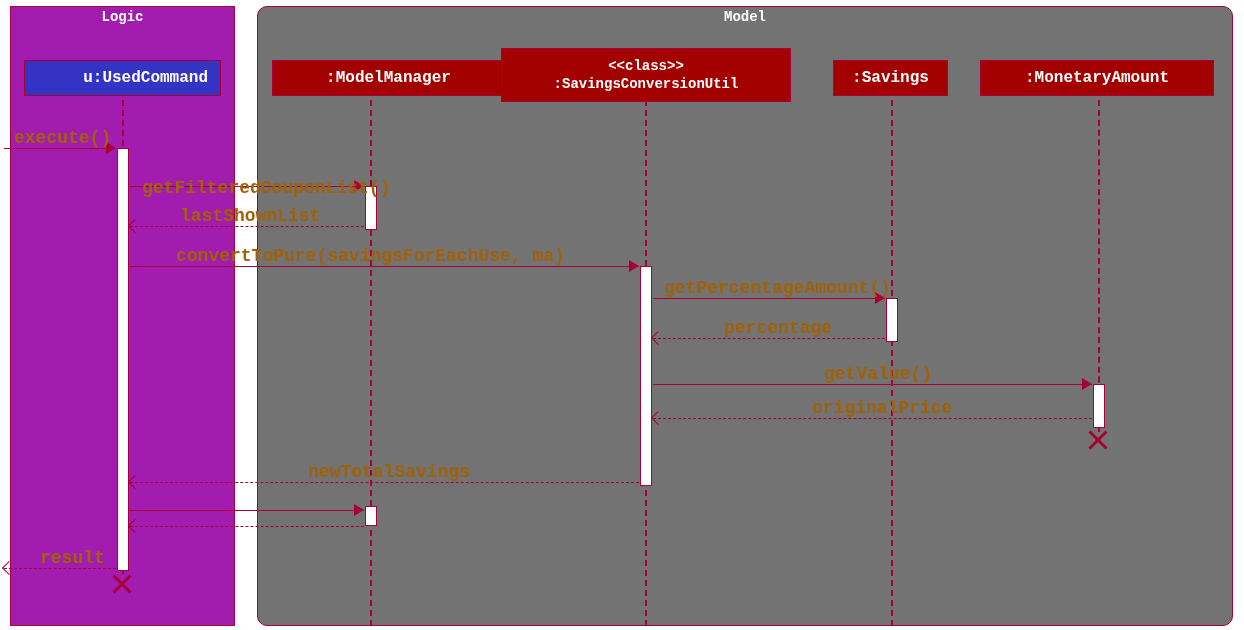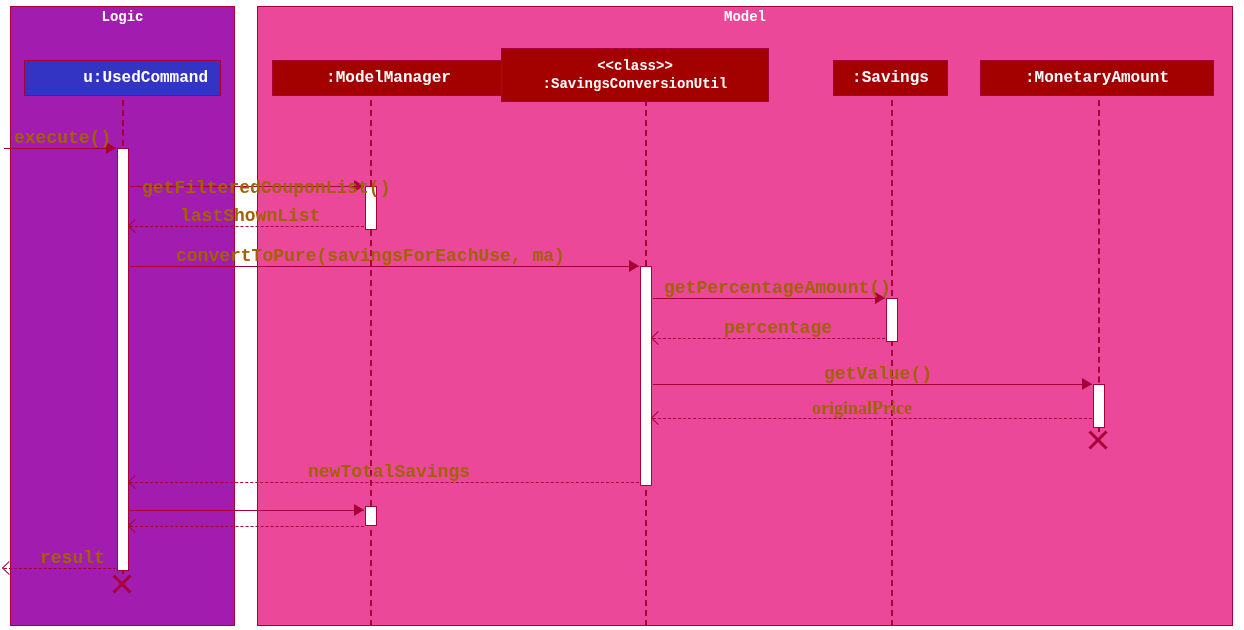--- a/index.html
+++ b/index.html
@@ -11,21 +11,22 @@
     position: relative;
   }
   .box {
     position: absolute;
     border: 1.5px solid #a80036;
   }
   .logic-box {
     background: #a21caf;
   }
   .model-box {
-    background: #ec4899;
+    background: #737373;
+    border-radius: 10px;
   }
   .box-title {
     position: absolute;
     top: 2px;
     left: 50%;
     transform: translateX(-50%);
     font-weight: bold;
     color: #fff;
     font-size: 14px;
   }
@@ -107,21 +108,21 @@
 <div class="box model-box" style="left:257px; top:6px; width:976px; height:620px;">
   <div class="box-title">Model</div>
 </div>
 
 <div class="participant p-logic" style="left:24px; top:60px; width:197px;">
   <span>u:UsedCommand</span>
 </div>
 <div class="participant p-model" style="left:272px; top:60px; width:233px;">
   <span>:ModelManager</span>
 </div>
-<div class="participant p-model p-stereo" style="left:501px; top:48px; width:268px;">
+<div class="participant p-model p-stereo" style="left:501px; top:48px; width:290px;">
   <span>&lt;&lt;class&gt;&gt;</span><br>
   <span>:SavingsConversionUtil</span>
 </div>
 <div class="participant p-model" style="left:833px; top:60px; width:115px;">
   <span>:Savings</span>
 </div>
 <div class="participant p-model" style="left:980px; top:60px; width:234px;">
   <span>:MonetaryAmount</span>
 </div>
 
@@ -161,21 +162,21 @@
 <div class="arrow-dashed" style="left:653px; top:338px; width:232px;"></div>
 <div class="arrowhead-open left" style="left:653px; top:333px;"></div>
 <div class="msg-label" style="left:724px; top:318px;">percentage</div>
 
 <div class="arrow-solid" style="left:653px; top:384px; width:439px;"></div>
 <div class="arrowhead-filled right" style="left:1082px; top:378px;"></div>
 <div class="msg-label" style="left:824px; top:364px;">getValue()</div>
 
 <div class="arrow-dashed" style="left:653px; top:418px; width:439px;"></div>
 <div class="arrowhead-open left" style="left:653px; top:413px;"></div>
-<div class="msg-label" style="left:812px; top:398px;font-family:Liberation Serif, serif;">originalPrice</div>
+<div class="msg-label" style="left:812px; top:398px;">originalPrice</div>
 
 <div class="destroy" style="left:1086px; top:428px;"></div>
 
 <div class="arrow-dashed" style="left:130px; top:482px; width:509px;"></div>
 <div class="arrowhead-open left" style="left:130px; top:477px;"></div>
 <div class="msg-label" style="left:308px; top:462px;">newTotalSavings</div>
 
 <div class="arrow-solid" style="left:130px; top:510px; width:234px;"></div>
 <div class="arrowhead-filled right" style="left:354px; top:504px;"></div>
 

